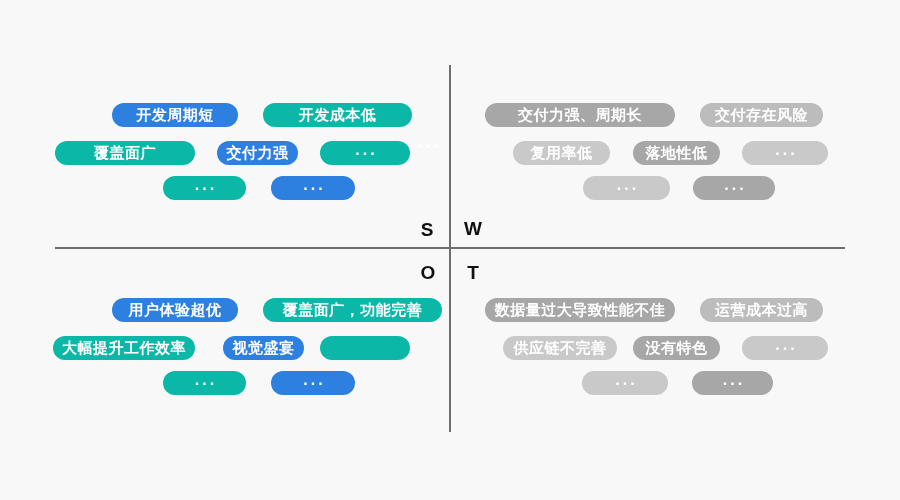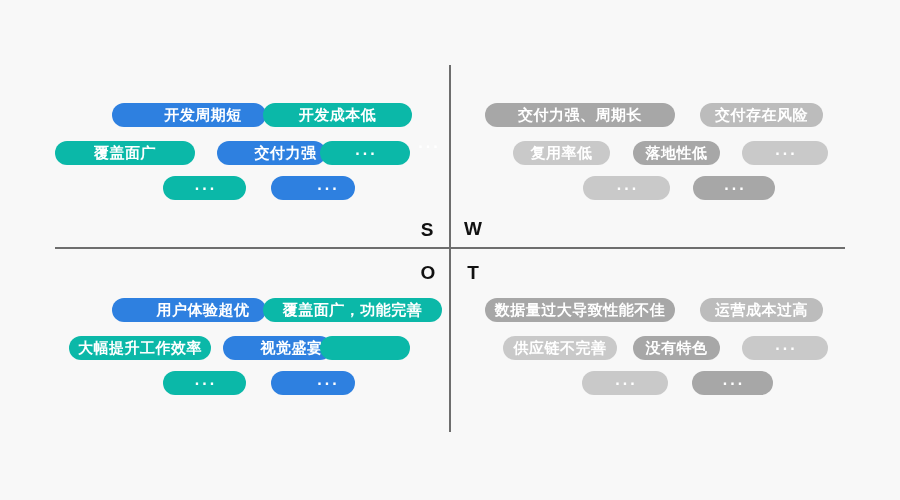--- a/index.html
+++ b/index.html
@@ -43,21 +43,21 @@
     white-space: nowrap;
     letter-spacing: 0.5px;
   }
   .pill.dots {
     box-sizing: border-box;
     padding-bottom: 7px;
     font-size: 16px;
     letter-spacing: 3px;
     text-indent: 3px;
   }
-  .blue       { background: var(--blue); padding-left: 28px; }
+  .blue       { background: var(--blue); }
   .teal       { background: var(--teal); }
   .gray_dark  { background: var(--gray_dark); }
   .gray_mid   { background: var(--gray_mid); }
   .gray_light { background: var(--gray_light); }
   .ghost      { background: transparent; color: #ffffff; }
 </style>
 </head>
 <body>
 
 <div class="stage">
@@ -80,21 +80,21 @@
       <div class="pill blue dots" style="left: 271px; top: 176px; width: 84px;">...</div>
       <div class="pill gray_dark" style="left: 485px; top: 103px; width: 190px;">交付力强、周期长</div>
       <div class="pill gray_mid" style="left: 700px; top: 103px; width: 123px;">交付存在风险</div>
       <div class="pill gray_light" style="left: 513px; top: 141px; width: 97px;">复用率低</div>
       <div class="pill gray_dark" style="left: 633px; top: 141px; width: 87px;">落地性低</div>
       <div class="pill gray_light dots" style="left: 742px; top: 141px; width: 86px;">...</div>
       <div class="pill gray_light dots" style="left: 583px; top: 176px; width: 87px;">...</div>
       <div class="pill gray_dark dots" style="left: 693px; top: 176px; width: 82px;">...</div>
       <div class="pill blue" style="left: 112px; top: 298px; width: 126px;">用户体验超优</div>
       <div class="pill teal" style="left: 263px; top: 298px; width: 179px;">覆盖面广，功能完善</div>
-      <div class="pill teal" style="left: 53px; top: 336px; width: 142px; margin-left: 16px;">大幅提升工作效率</div>
+      <div class="pill teal" style="left: 53px; top: 336px; width: 142px;">大幅提升工作效率</div>
       <div class="pill blue" style="left: 223px; top: 336px; width: 81px;">视觉盛宴</div>
       <div class="pill teal" style="left: 320px; top: 336px; width: 90px;"></div>
       <div class="pill teal dots" style="left: 163px; top: 371px; width: 83px;">...</div>
       <div class="pill blue dots" style="left: 271px; top: 371px; width: 84px;">...</div>
       <div class="pill gray_dark" style="left: 485px; top: 298px; width: 190px;">数据量过大导致性能不佳</div>
       <div class="pill gray_mid" style="left: 700px; top: 298px; width: 123px;">运营成本过高</div>
       <div class="pill gray_light" style="left: 503px; top: 336px; width: 114px;">供应链不完善</div>
       <div class="pill gray_dark" style="left: 633px; top: 336px; width: 87px;">没有特色</div>
       <div class="pill gray_light dots" style="left: 742px; top: 336px; width: 86px;">...</div>
       <div class="pill gray_light dots" style="left: 582px; top: 371px; width: 86px;">...</div>

